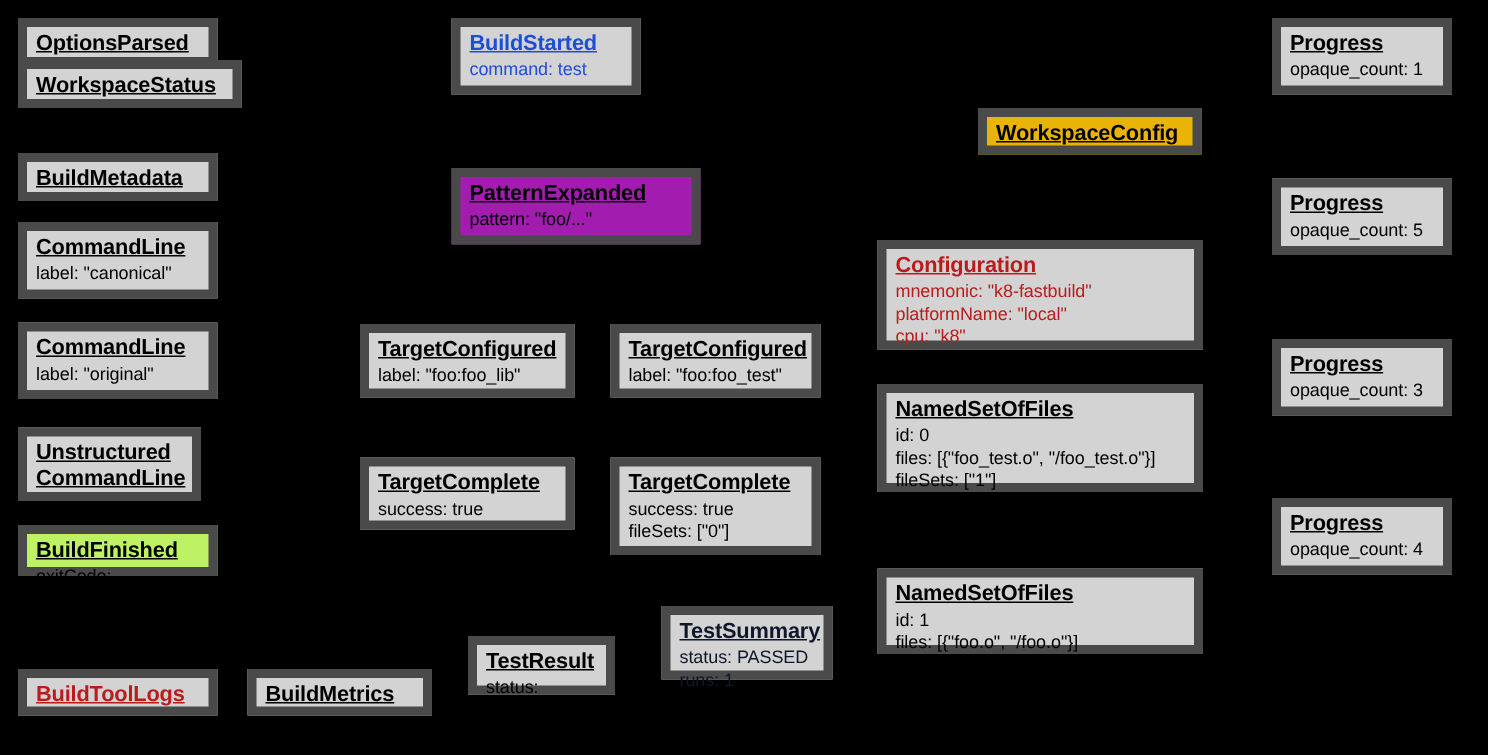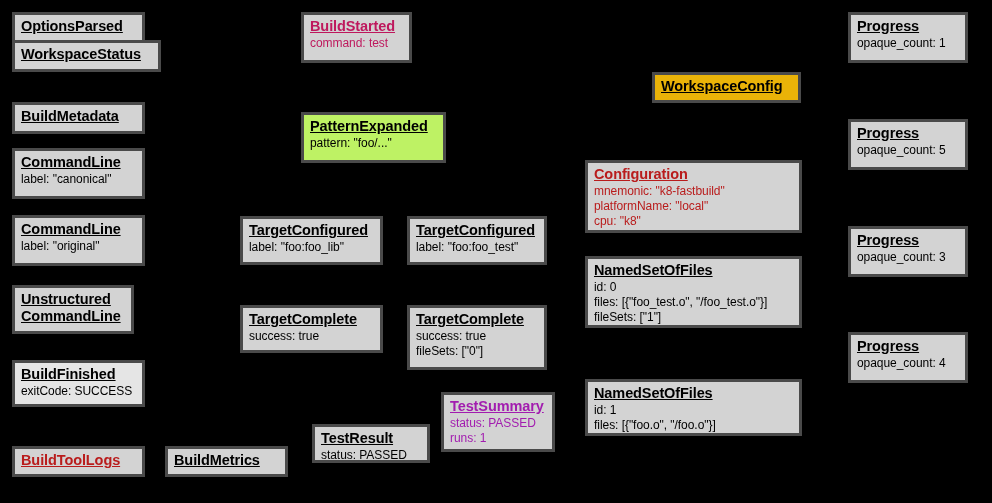--- a/index.html
+++ b/index.html
@@ -12,21 +12,21 @@
     width: 992px;
     height: 503px;
     background: #000000;
     overflow: hidden;
     font-family: "Liberation Sans", "DejaVu Sans", sans-serif;
   }
   .node {
     position: absolute;
     box-sizing: border-box;
     background: #d3d3d3;
-    border: 3px solid #6d28d9;
+    border: 6px solid #6d28d9;
     padding: 3px 6px 4px 6px;
     color: #000000;
   }
   .node-title {
     font-size: 14.5px;
     font-weight: bold;
     text-decoration: underline;
     line-height: 17px;
     white-space: pre-line;
     letter-spacing: -0.1px;
@@ -59,60 +59,60 @@
       <div class="node-fields">label: "canonical"</div>
     </div>
     <div class="node" style="left: 12px; top: 215px; width: 133px; height: 51px; background: rgb(211, 211, 211); border-color: rgb(74, 74, 74); color: rgb(0, 0, 0);">
       <div class="node-title">CommandLine</div>
       <div class="node-fields">label: "original"</div>
     </div>
     <div class="node" style="left: 12px; top: 285px; width: 122px; height: 49px; background: rgb(211, 211, 211); border-color: rgb(74, 74, 74); color: rgb(0, 0, 0);">
       <div class="node-title">Unstructured
 CommandLine</div>
     </div>
-    <div class="node" style="left: 12px; top: 360px; width: 133px; height: 47px; background: #e5e5e5; border-color: rgb(74, 74, 74); color: rgb(0, 0, 0);">
+    <div class="node" style="left: 12px; top: 350px; width: 133px; height: 34px; background: #bef264; border-color: rgb(74, 74, 74); color: rgb(0, 0, 0);">
       <div class="node-title">BuildFinished</div>
       <div class="node-fields">exitCode: SUCCESS</div>
     </div>
     <div class="node" style="left: 12px; top: 446px; width: 133px; height: 31px; background: rgb(211, 211, 211); border-color: rgb(74, 74, 74); color: #b91c1c;">
       <div class="node-title">BuildToolLogs</div>
     </div>
     <div class="node" style="left: 165px; top: 446px; width: 123px; height: 31px; background: rgb(211, 211, 211); border-color: rgb(74, 74, 74); color: rgb(0, 0, 0);">
       <div class="node-title">BuildMetrics</div>
     </div>
-    <div class="node" style="left: 301px; top: 12px; width: 111px; height: 51px; background: rgb(211, 211, 211); border-color: rgb(74, 74, 74); color: #be185d;">
+    <div class="node" style="left: 301px; top: 12px; width: 126px; height: 51px; background: rgb(211, 211, 211); border-color: rgb(74, 74, 74); color: #1d4ed8;">
       <div class="node-title">BuildStarted</div>
       <div class="node-fields">command: test</div>
     </div>
-    <div class="node" style="left: 301px; top: 112px; width: 145px; height: 51px; background: #bef264; border-color: rgb(74, 74, 74); color: rgb(0, 0, 0);">
+    <div class="node" style="left: 301px; top: 112px; width: 166px; height: 51px; background: #a21caf; border-color: rgb(74, 74, 74); color: rgb(0, 0, 0);">
       <div class="node-title">PatternExpanded</div>
       <div class="node-fields">pattern: "foo/..."</div>
     </div>
     <div class="node" style="left: 240px; top: 216px; width: 143px; height: 49px; background: rgb(211, 211, 211); border-color: rgb(74, 74, 74); color: rgb(0, 0, 0);">
       <div class="node-title">TargetConfigured</div>
       <div class="node-fields">label: "foo:foo_lib"</div>
     </div>
     <div class="node" style="left: 407px; top: 216px; width: 140px; height: 49px; background: rgb(211, 211, 211); border-color: rgb(74, 74, 74); color: rgb(0, 0, 0);">
       <div class="node-title">TargetConfigured</div>
       <div class="node-fields">label: "foo:foo_test"</div>
     </div>
     <div class="node" style="left: 240px; top: 305px; width: 143px; height: 48px; background: rgb(211, 211, 211); border-color: rgb(74, 74, 74); color: rgb(0, 0, 0);">
       <div class="node-title">TargetComplete</div>
       <div class="node-fields">success: true</div>
     </div>
     <div class="node" style="left: 407px; top: 305px; width: 140px; height: 65px; background: rgb(211, 211, 211); border-color: rgb(74, 74, 74); color: rgb(0, 0, 0);">
       <div class="node-title">TargetComplete</div>
       <div class="node-fields">success: true
 fileSets: ["0"]</div>
     </div>
-    <div class="node" style="left: 312px; top: 424px; width: 118px; height: 39px; background: rgb(211, 211, 211); border-color: rgb(74, 74, 74); color: rgb(0, 0, 0);">
+    <div class="node" style="left: 312px; top: 424px; width: 98px; height: 39px; background: rgb(211, 211, 211); border-color: rgb(74, 74, 74); color: rgb(0, 0, 0);">
       <div class="node-title">TestResult</div>
       <div class="node-fields">status: PASSED</div>
     </div>
-    <div class="node" style="left: 441px; top: 392px; width: 114px; height: 60px; background: rgb(211, 211, 211); border-color: rgb(74, 74, 74); color: #a21caf;">
+    <div class="node" style="left: 441px; top: 404px; width: 114px; height: 49px; background: rgb(211, 211, 211); border-color: rgb(74, 74, 74); color: #0f172a;">
       <div class="node-title">TestSummary</div>
       <div class="node-fields">status: PASSED
 runs: 1</div>
     </div>
     <div class="node" style="left: 652px; top: 72px; width: 149px; height: 31px; background: #eab308; border-color: rgb(74, 74, 74); color: rgb(0, 0, 0);">
       <div class="node-title">WorkspaceConfig</div>
     </div>
     <div class="node" style="left: 585px; top: 160px; width: 217px; height: 73px; background: rgb(211, 211, 211); border-color: rgb(74, 74, 74); color: #b91c1c;">
       <div class="node-title">Configuration</div>
       <div class="node-fields">mnemonic: "k8-fastbuild"

